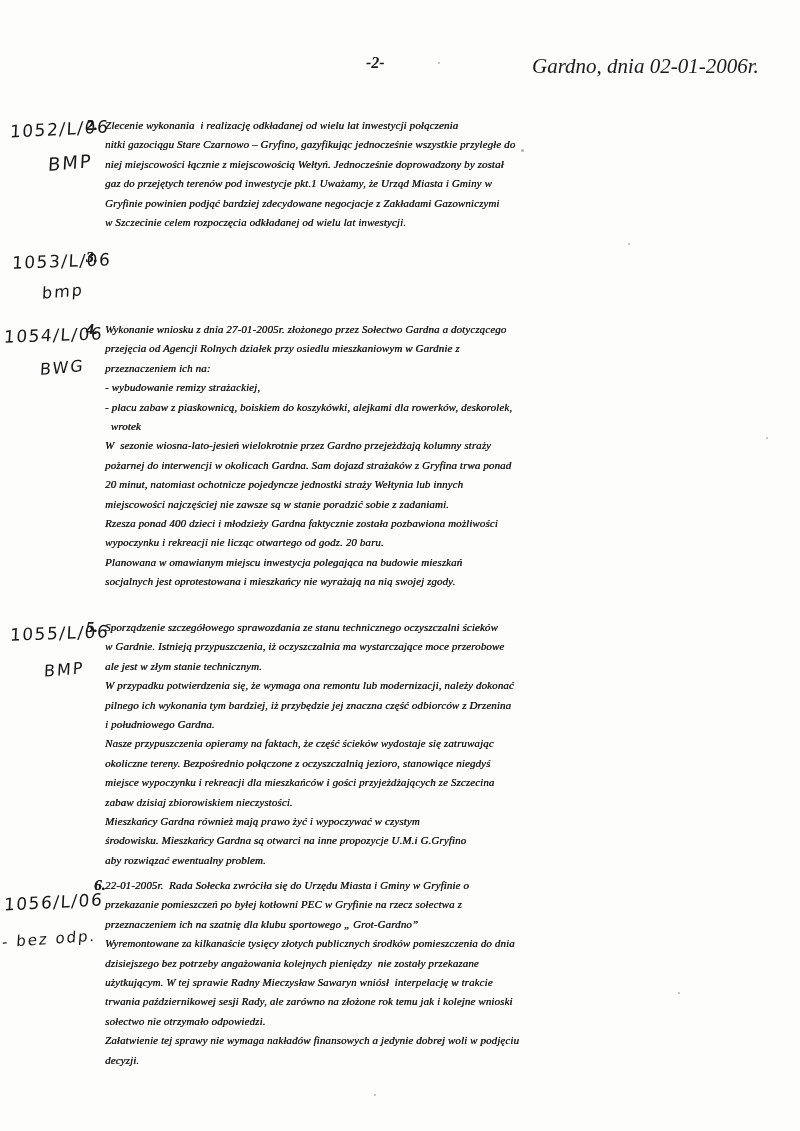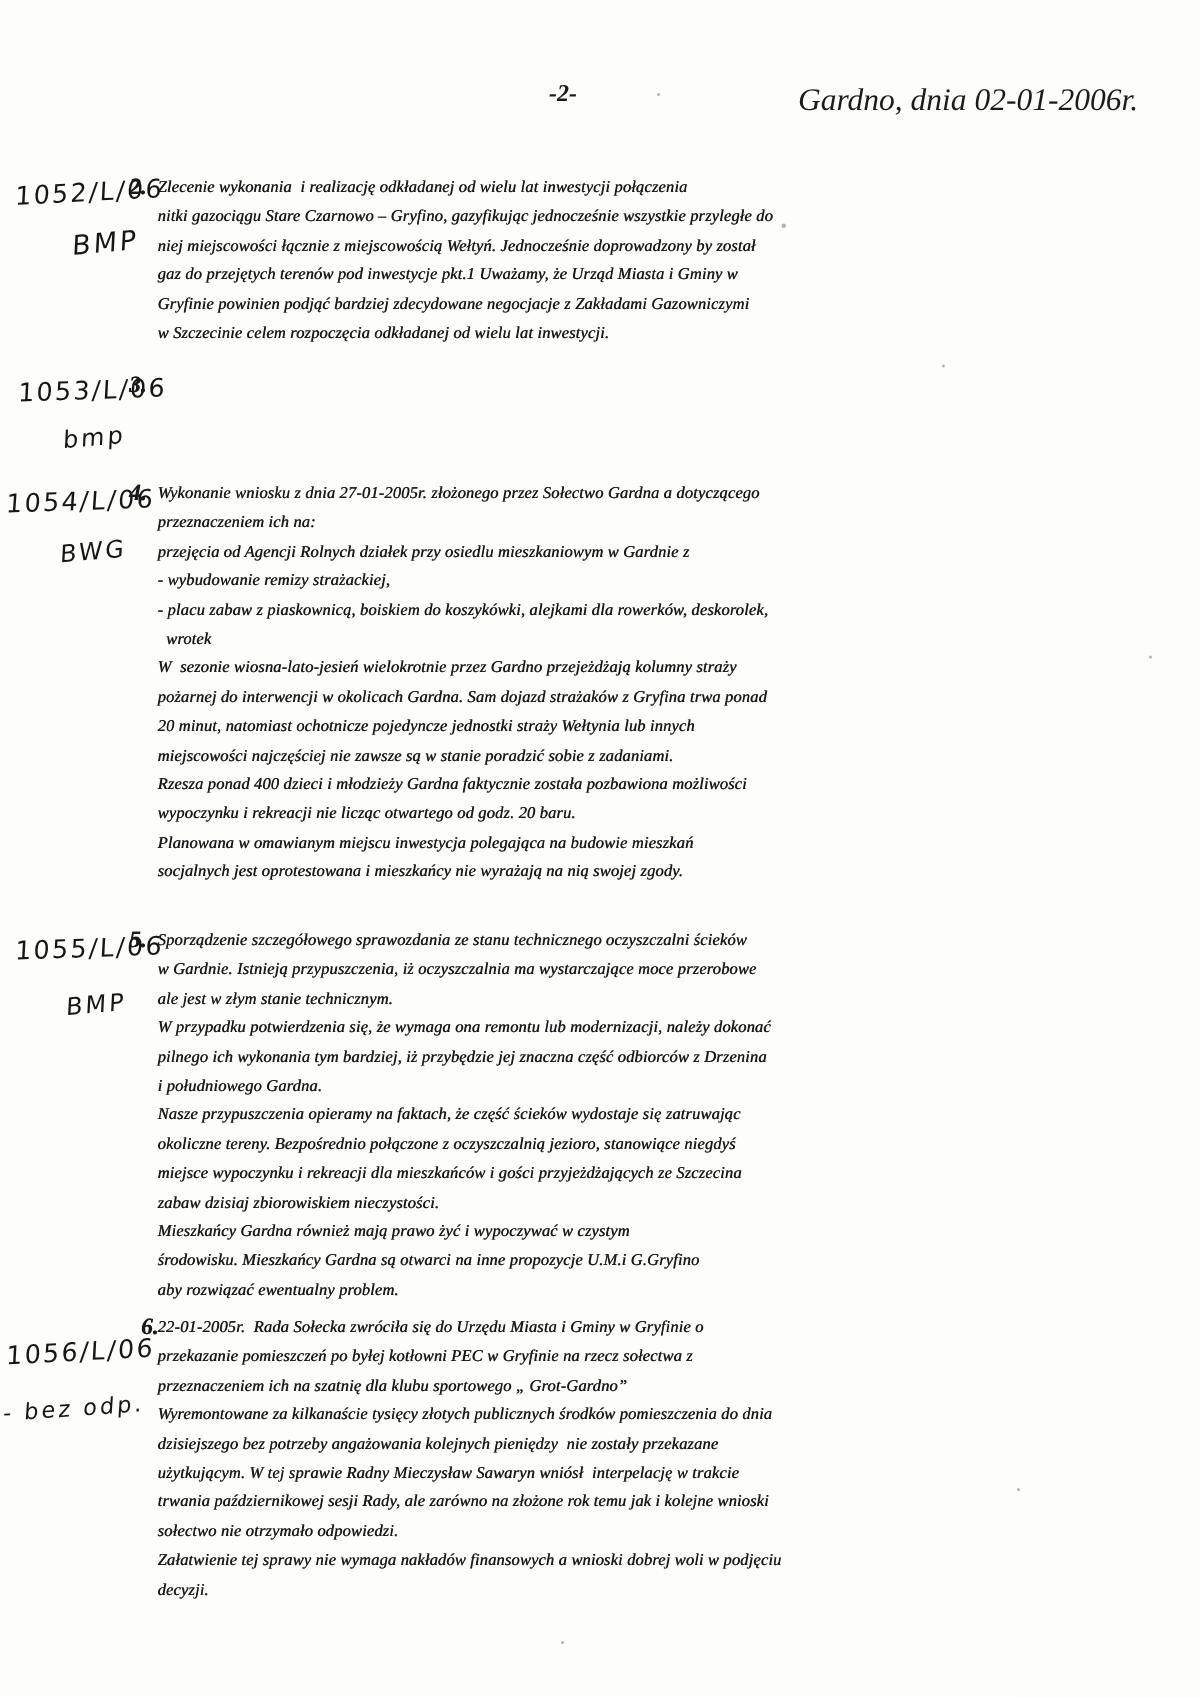--- a/index.html
+++ b/index.html
@@ -81,22 +81,22 @@
   </section>
 
   <section class="item i2">
     <div class="marginalia">
       <div class="handw ref">1054/L/06</div>
       <div class="handw refnote">BWG</div>
     </div>
     <div class="num">4.</div>
     <div class="lines">
           <div class="line">Wykonanie wniosku z dnia 27-01-2005r. złożonego przez Sołectwo Gardna a dotyczącego</div>
+          <div class="line">przejęcia od Agencji Rolnych działek przy osiedlu mieszkaniowym w Gardnie z</div>
           <div class="line">przeznaczeniem ich na:</div>
-          <div class="line">przejęcia od Agencji Rolnych działek przy osiedlu mieszkaniowym w Gardnie z</div>
           <div class="line">- wybudowanie remizy strażackiej,</div>
           <div class="line">- placu zabaw z piaskownicą, boiskiem do koszykówki, alejkami dla rowerków, deskorolek,</div>
           <div class="line">  wrotek</div>
           <div class="line">W  sezonie wiosna-lato-jesień wielokrotnie przez Gardno przejeżdżają kolumny straży</div>
           <div class="line">pożarnej do interwencji w okolicach Gardna. Sam dojazd strażaków z Gryfina trwa ponad</div>
           <div class="line">20 minut, natomiast ochotnicze pojedyncze jednostki straży Wełtynia lub innych</div>
           <div class="line">miejscowości najczęściej nie zawsze są w stanie poradzić sobie z zadaniami.</div>
           <div class="line">Rzesza ponad 400 dzieci i młodzieży Gardna faktycznie została pozbawiona możliwości</div>
           <div class="line">wypoczynku i rekreacji nie licząc otwartego od godz. 20 baru.</div>
           <div class="line">Planowana w omawianym miejscu inwestycja polegająca na budowie mieszkań</div>
@@ -135,21 +135,21 @@
     <div class="num">6.</div>
     <div class="lines">
           <div class="line">22-01-2005r.  Rada Sołecka zwróciła się do Urzędu Miasta i Gminy w Gryfinie o</div>
           <div class="line">przekazanie pomieszczeń po byłej kotłowni PEC w Gryfinie na rzecz sołectwa z</div>
           <div class="line">przeznaczeniem ich na szatnię dla klubu sportowego „ Grot-Gardno”</div>
           <div class="line">Wyremontowane za kilkanaście tysięcy złotych publicznych środków pomieszczenia do dnia</div>
           <div class="line">dzisiejszego bez potrzeby angażowania kolejnych pieniędzy  nie zostały przekazane</div>
           <div class="line">użytkującym. W tej sprawie Radny Mieczysław Sawaryn wniósł  interpelację w trakcie</div>
           <div class="line">trwania październikowej sesji Rady, ale zarówno na złożone rok temu jak i kolejne wnioski</div>
           <div class="line">sołectwo nie otrzymało odpowiedzi.</div>
-          <div class="line">Załatwienie tej sprawy nie wymaga nakładów finansowych a wnioski dobrej woli w podjęciu</div>
+          <div class="line">Załatwienie tej sprawy nie wymaga nakładów finansowych a jedynie dobrej woli w podjęciu</div>
           <div class="line">decyzji.</div>
         </div>
   </section>
 </main>
 
   <span class="speck s1"></span>
   <span class="speck s2"></span>
   <span class="speck s3"></span>
   <span class="speck s4"></span>
   <span class="speck s5"></span>

